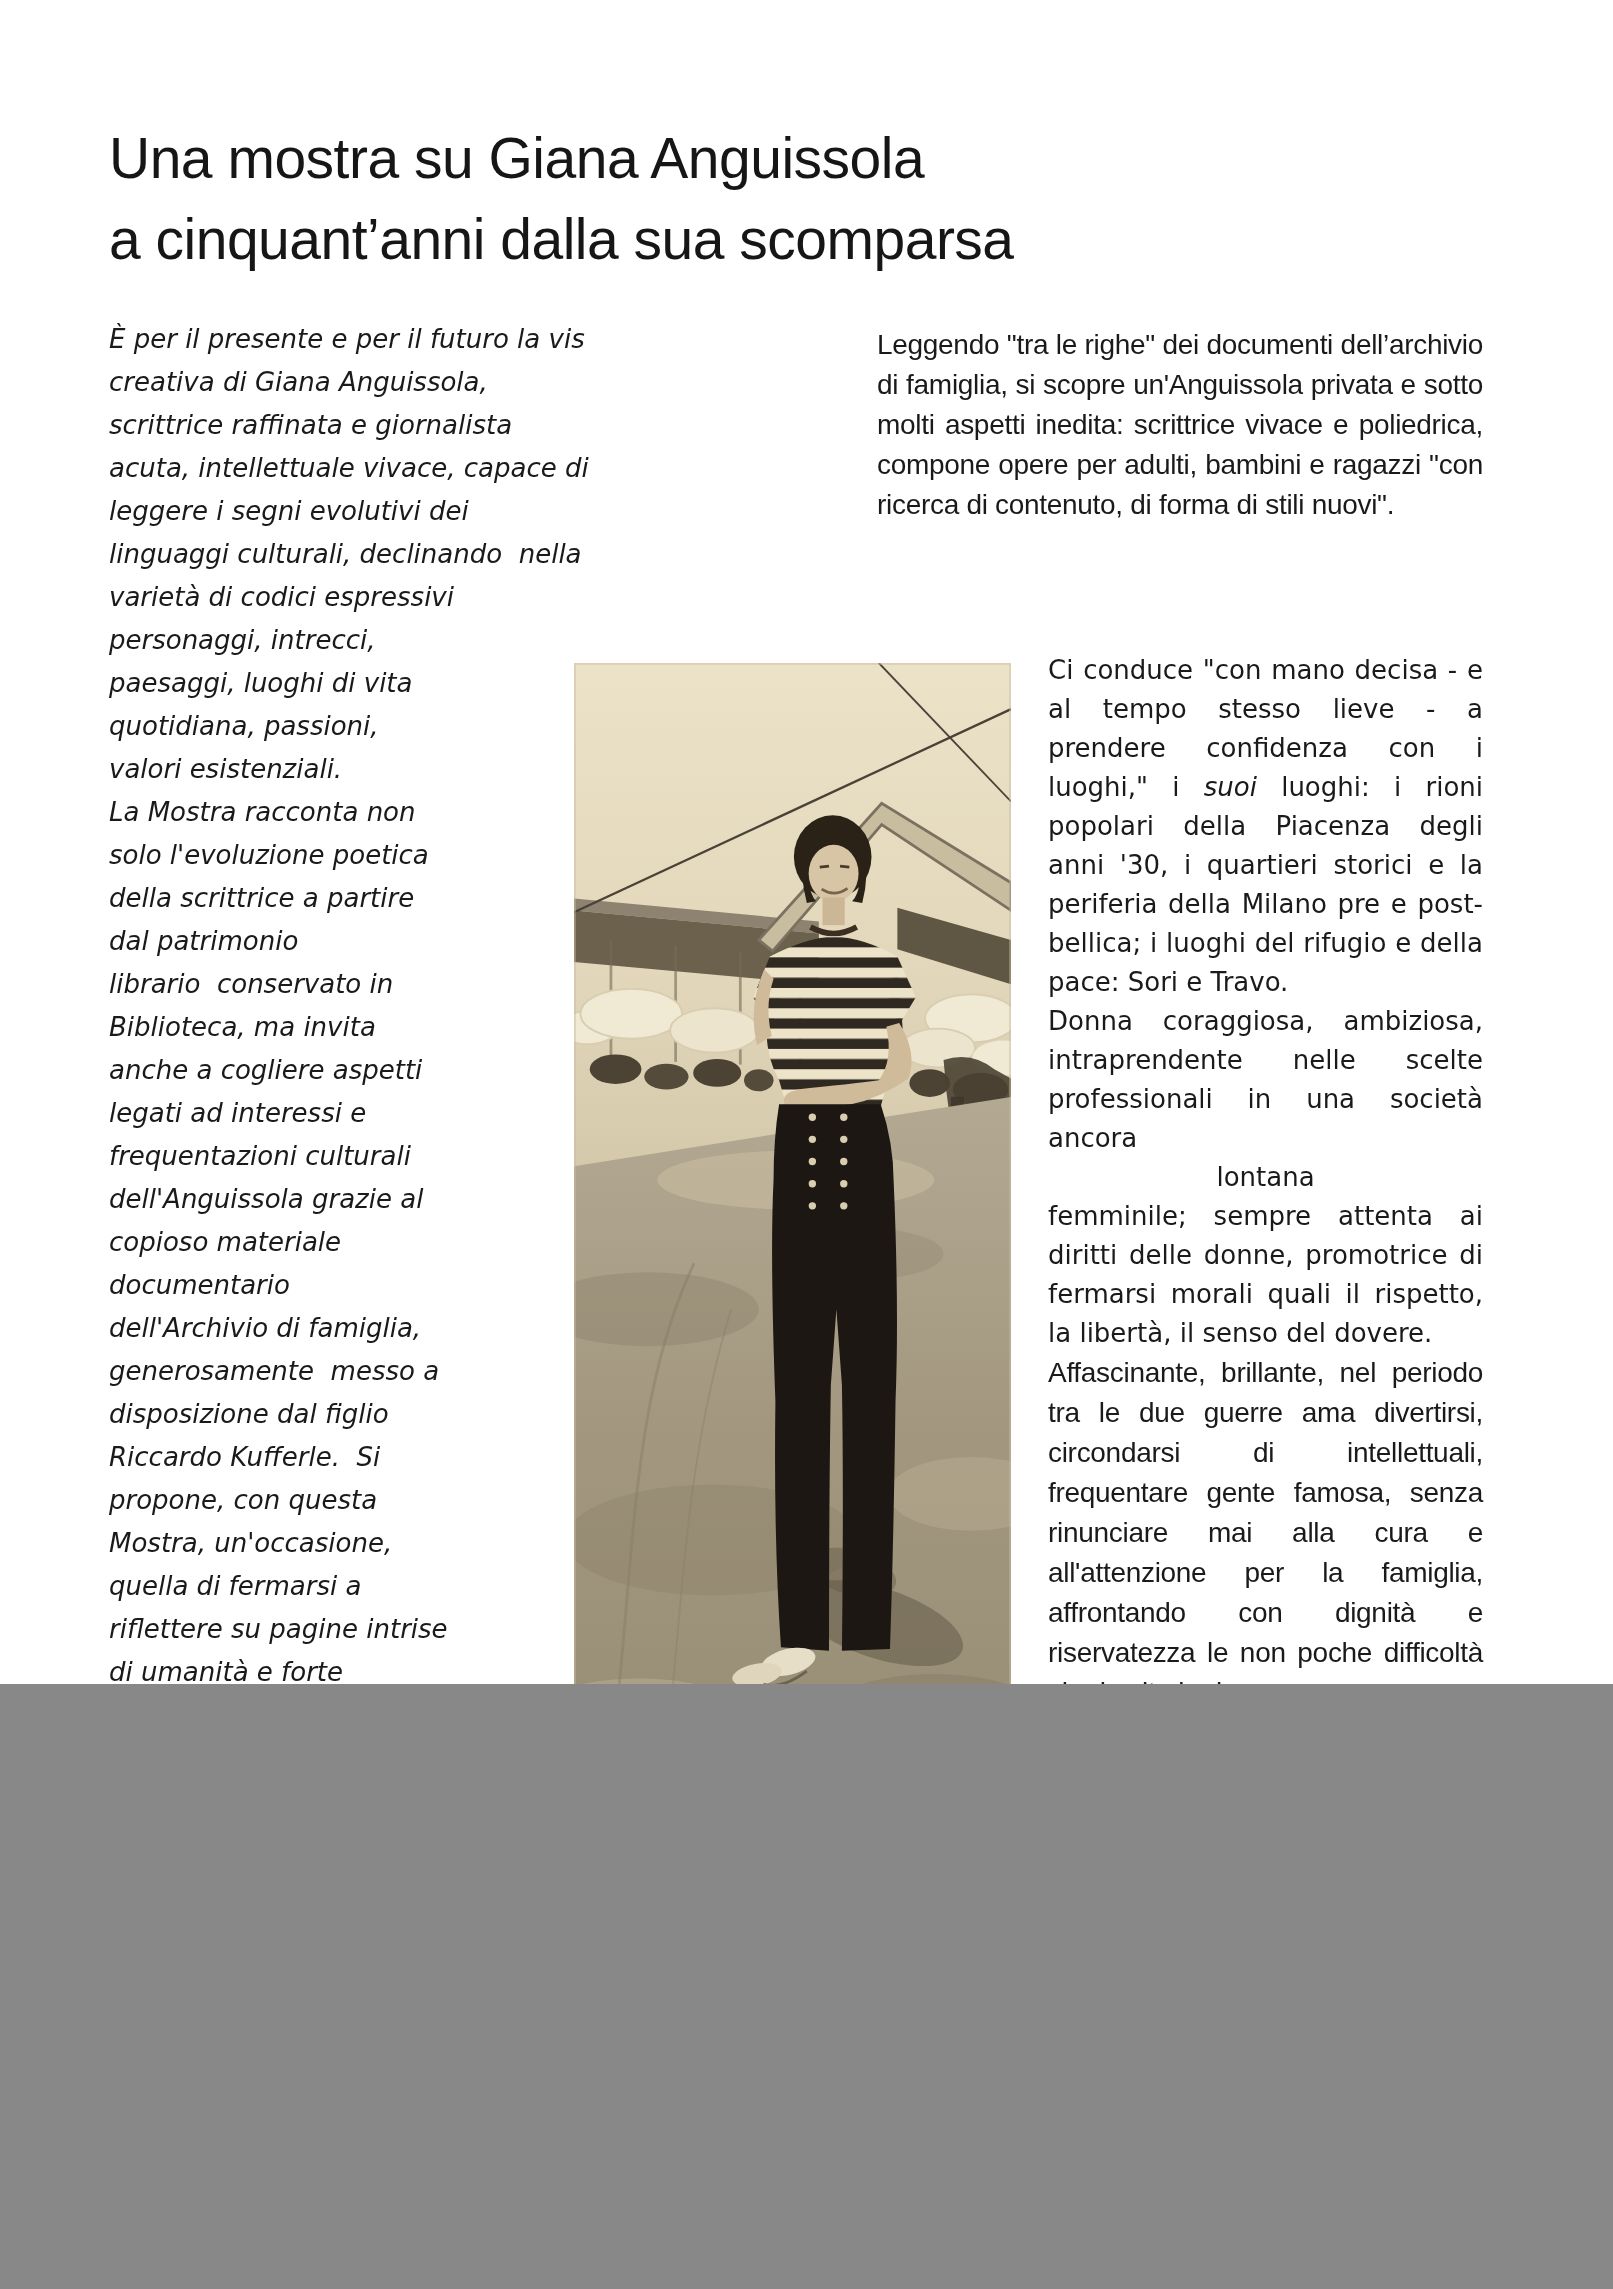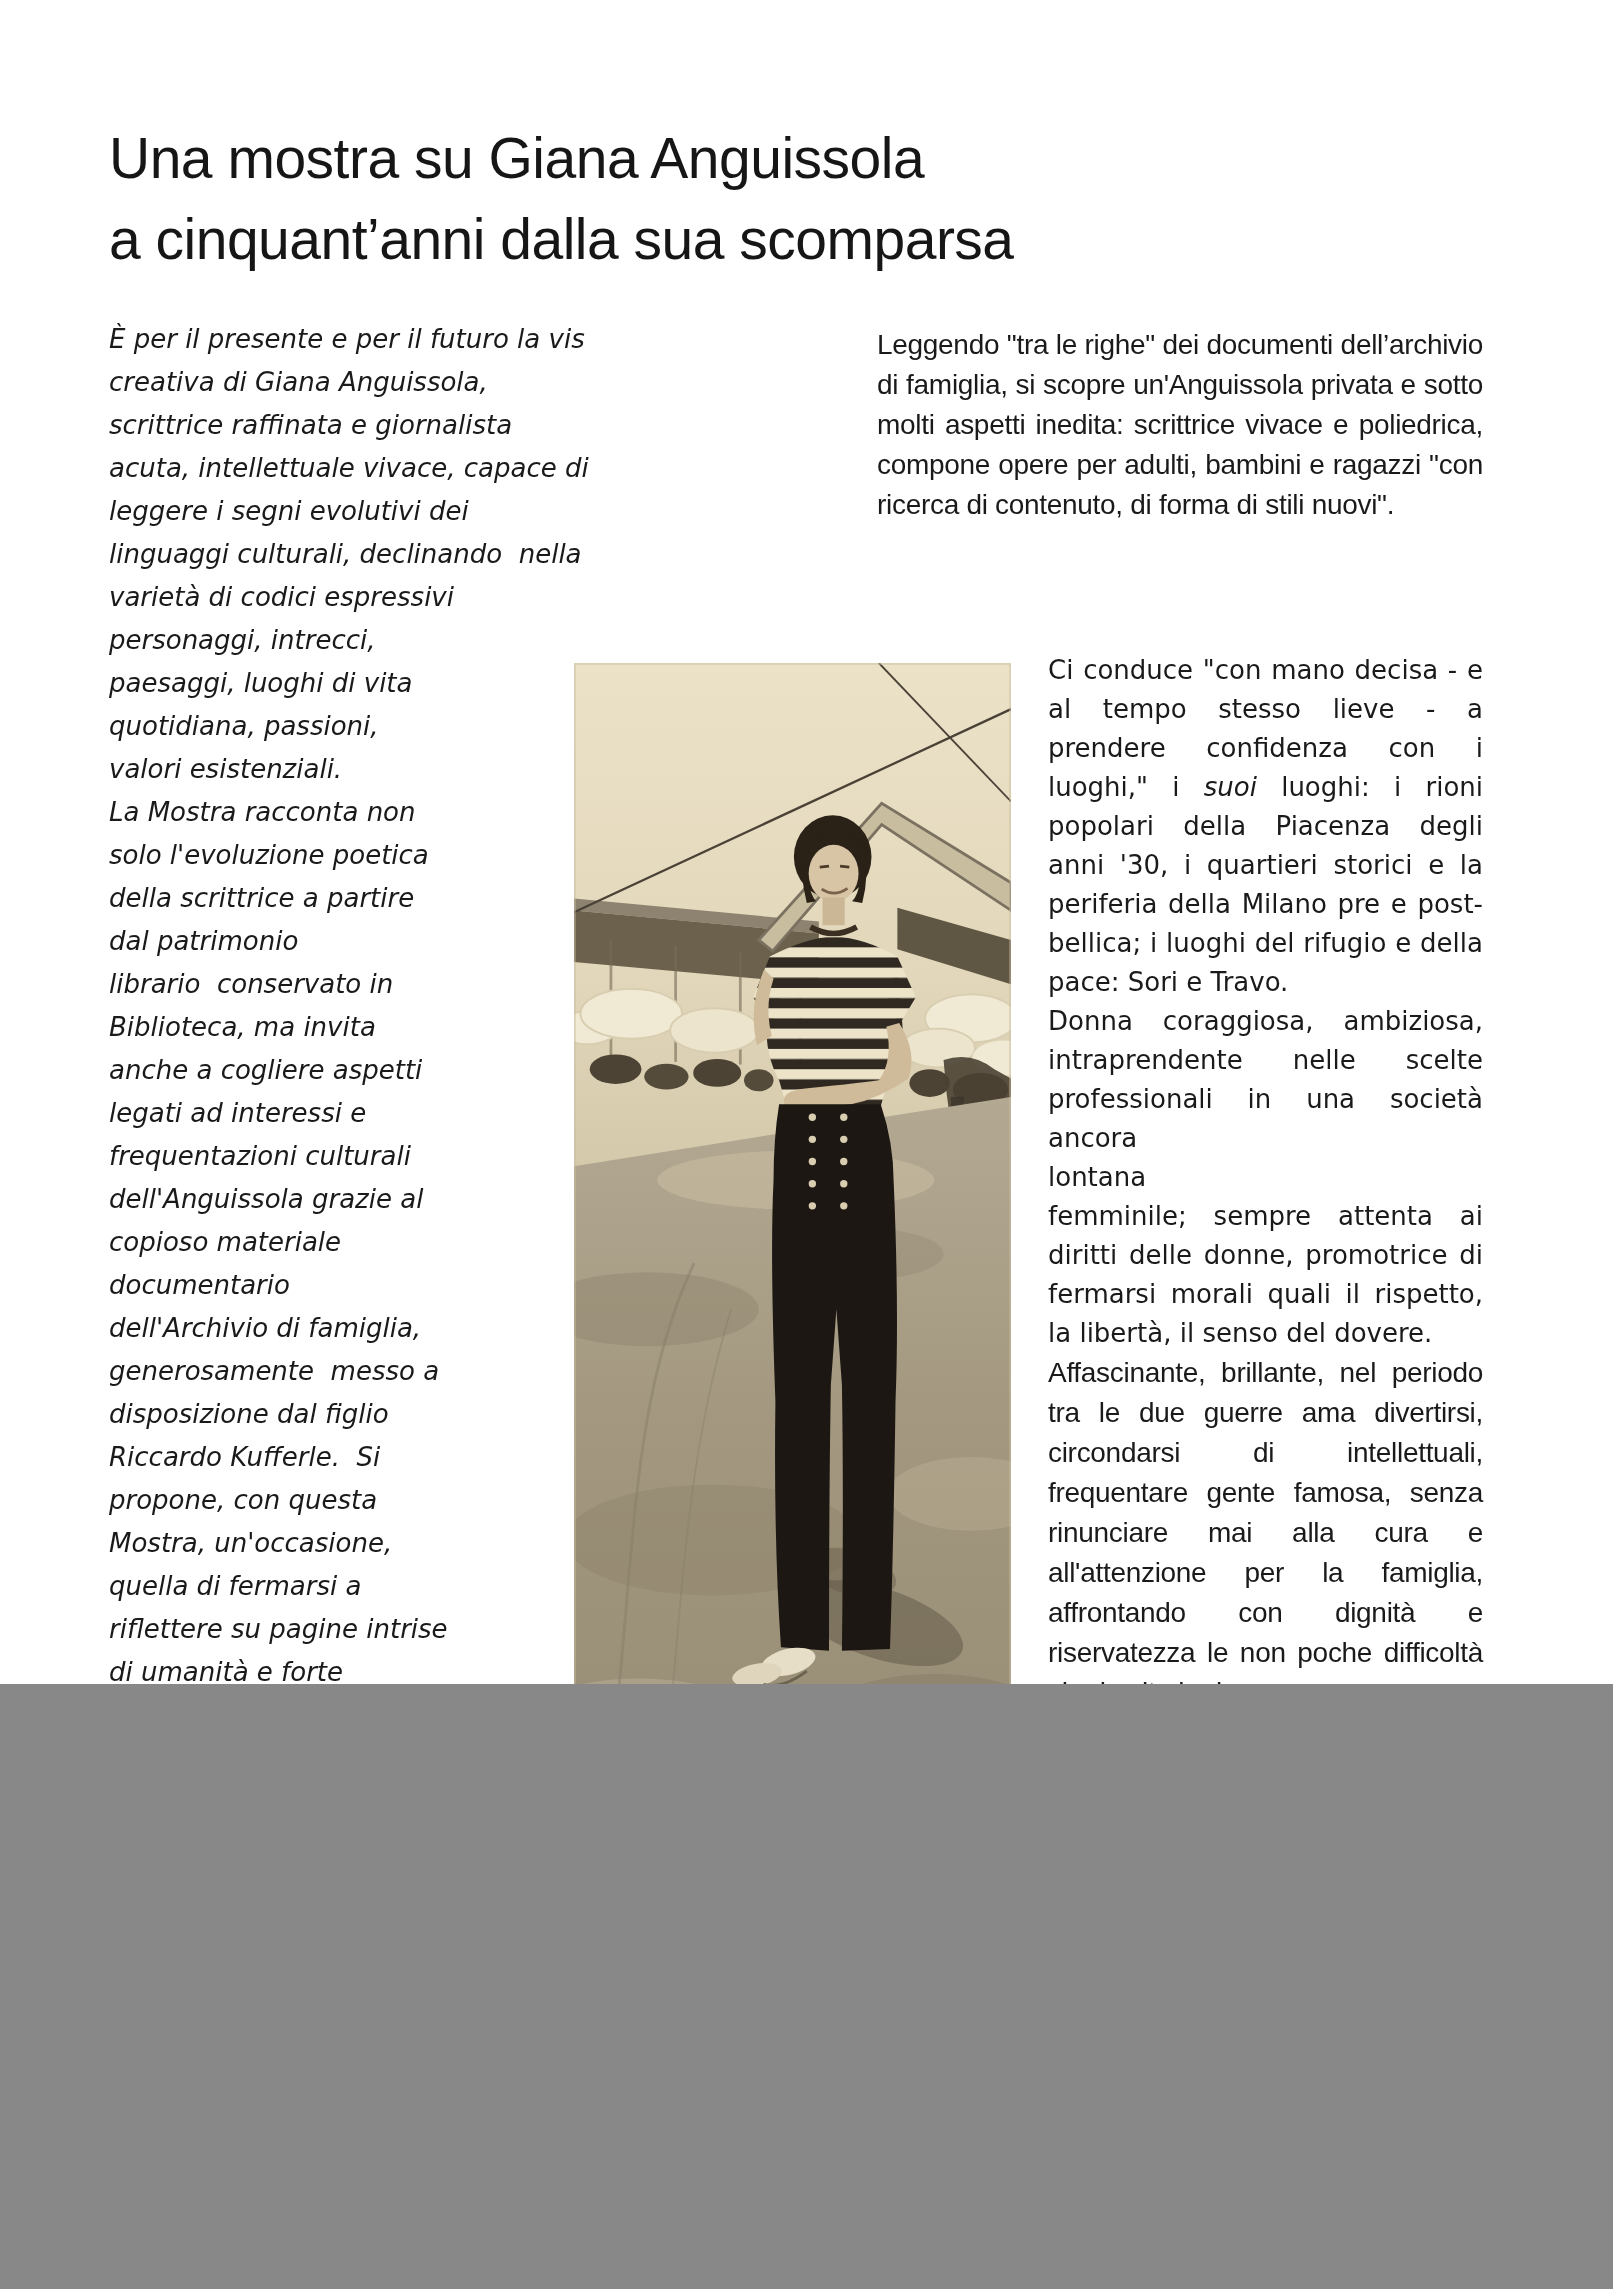--- a/index.html
+++ b/index.html
@@ -36,21 +36,21 @@
   .col-right p { margin:0; }
   .p-cond {
     font-family:"Liberation Sans", sans-serif;
     font-size:28px; letter-spacing:-0.3px; line-height:40px;
     text-align:justify;
   }
   .p1 { min-height:278px; margin:0 0 48px 0 !important; }
   .float-spacer { float:left; width:171px; height:1227px; }
   .p-wide { font-size:26px; line-height:39px; text-align:justify; }
   .last-just { text-align-last:justify; }
-  .right-line { font-size:26px; line-height:39px; text-align:left; }
+  .right-line { font-size:26px; line-height:39px; text-align:center; }
   .em-i { font-style:italic; }
   
   .photo {
     position:absolute; left:574px; top:663px; width:437px; height:1154px;
     margin:0; line-height:0;
   }
   .photo svg { width:100%; height:100%; display:block; }
 </style>
 </head>
 <body>

